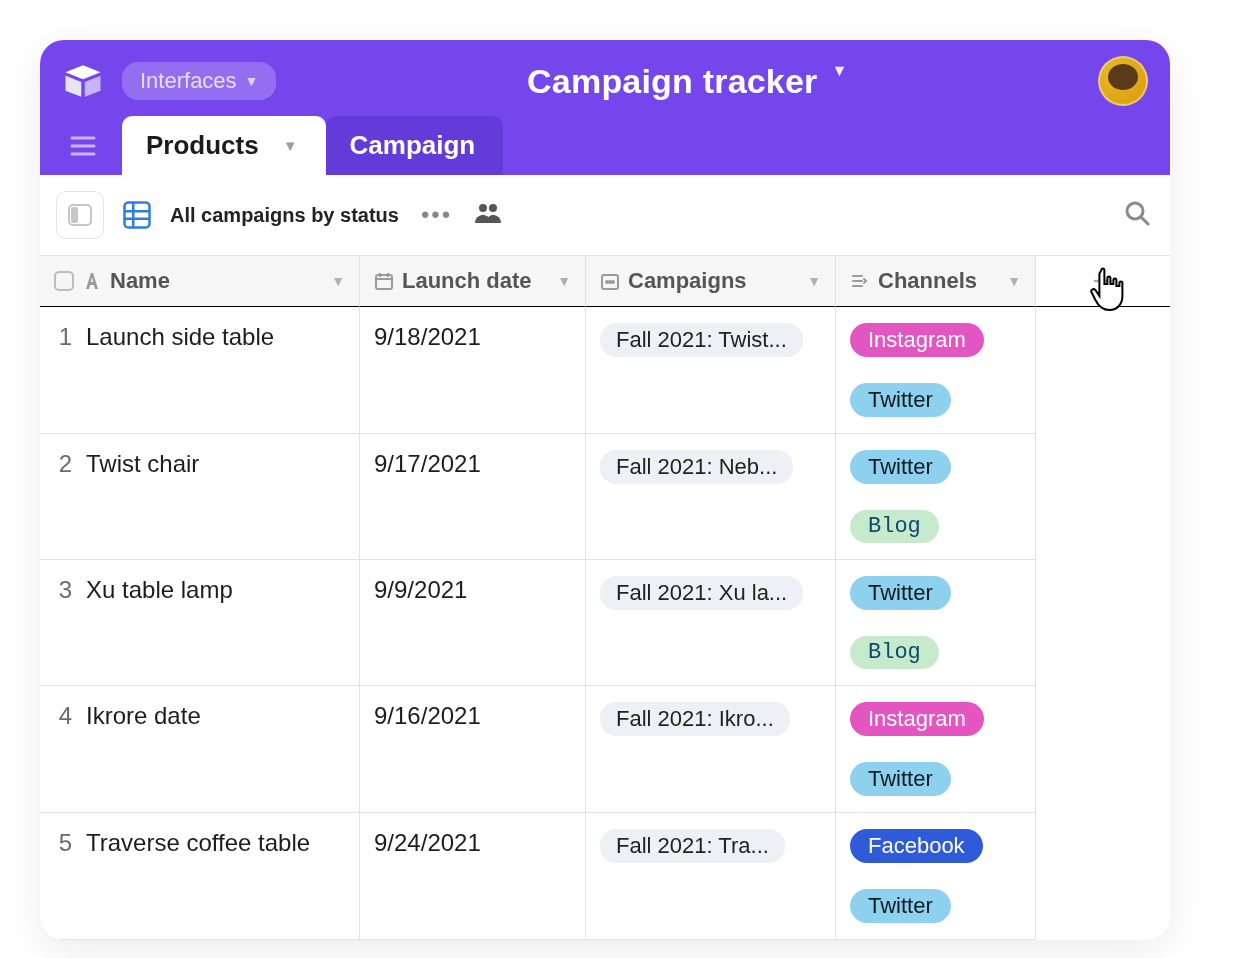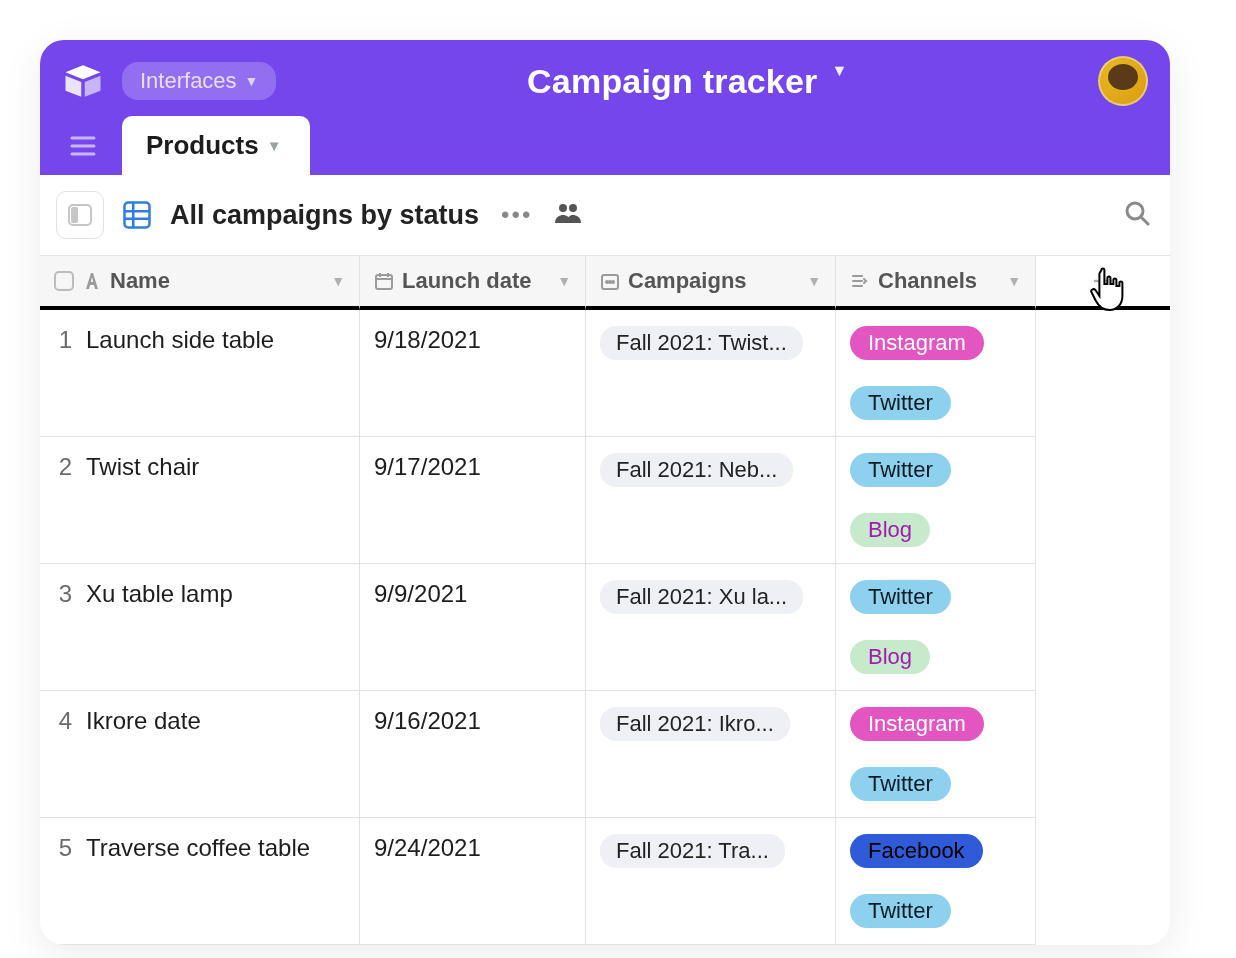--- a/index.html
+++ b/index.html
@@ -71,52 +71,52 @@
   .hamburger{
     width:42px;height:42px;border-radius:8px;
     display:flex;align-items:center;justify-content:center;
     color:#c9b7f9;font-size:28px;margin-right:18px;margin-bottom:8px;
     cursor:pointer;
   }
   .tab{
     padding:14px 28px 14px 24px;
     font-size:26px;font-weight:600;
     border-radius:10px 10px 0 0;
-    display:flex;align-items:center;gap:8px;
+    display:flex;align-items:center;gap:24px;
     cursor:pointer;
   }
   .tab.active{ background:#fff;color:#1c1c1c;}
   .tab.inactive{ background:#623bd9;color:#fff;}
   .tab .caret{font-size:15px;color:#9aa0a6;}
   
   .toolbar{
     display:flex;align-items:center;gap:18px;
     padding:16px 20px 16px 16px;
     border-bottom:1px solid #e5e5e5;
   }
   .panel-btn{
     width:48px;height:48px;border:1px solid #e2e2e2;border-radius:10px;
     display:flex;align-items:center;justify-content:center;color:#b5b5b5;
     cursor:pointer;
   }
   .view-icon{
     width:30px;height:30px;color:#2f7de1;
   }
-  .view-name{font-size:27px;font-weight:600;color:#222;}
+  .view-name{font-size:20px;font-weight:600;color:#222;}
   .more-btn{font-size:24px;color:#888;letter-spacing:2px;cursor:pointer;padding:0 4px;}
   .people-btn{color:#666;cursor:pointer;}
   .toolbar-spacer{flex:1;}
   .search-btn{color:#8a8a8a;cursor:pointer;}
   
   .grid{
     display:grid;
     grid-template-columns: 320px 226px 250px 200px 1fr;
   }
   .col-head{
-    background:#f6f6f6;border-bottom:4px solid #000000;border-right:1px solid #e2e2e2;
+    background:#f6f6f6;border-bottom:1px solid #000000;border-right:1px solid #e2e2e2;
     padding:12px 14px;display:flex;align-items:center;gap:8px;
     font-size:22px;font-weight:600;color:#555;
     cursor:pointer;
   }
   .col-head .col-caret{margin-left:auto;color:#b0b0b0;font-size:14px;}
   .col-head.last{border-right:none;background:#fff;justify-content:center;color:#aaa;position:relative;}
   .header-checkbox{
     width:20px;height:20px;border:2px solid #bcbcbc;border-radius:5px;
   }
   .field-ico{color:#9a9a9a;display:inline-flex;}
@@ -131,22 +131,22 @@
     display:inline-block;border-radius:16px;padding:4px 16px;font-size:22px;
     background:#eef0f5;color:#222;white-space:nowrap;overflow:hidden;text-overflow:ellipsis;
     max-width:100%;
   }
   .chips-wrap{display:flex;flex-direction:column;gap:26px;align-items:flex-start;}
   .chip{
     border-radius:18px;padding:4px 18px;font-size:22px;font-weight:500;
   }
   .chip.instagram{background:#e356c1;color:#fff;}
   .chip.twitter{background:#8ed1ee;color:#0b1b24;}
-  .chip.blog{background:#c7eacc;color:#a21caf;}
-  .chip.facebook{background:#2f5bd8;color:#000000;}
+  .chip.blog{background:#c7eacc;color:#0c4a6e;font-family:Liberation Mono, monospace;}
+  .chip.facebook{background:#2f5bd8;color:#ffffff;}
   
   .cursor-hand{
     position:absolute;top:8px;left:50%;transform:translateX(-40%);
     pointer-events:none;
   }
   
   .grid .add-col-cell{border-right:none;background:#fff;}
 </style>
 </head>
 <body>
@@ -182,20 +182,23 @@
               <line x1="2" y1="3" x2="24" y2="3"></line>
               <line x1="2" y1="11" x2="24" y2="11"></line>
               <line x1="2" y1="19" x2="24" y2="19"></line>
             </g>
           </svg>
       </div>
       <div class="tab active">
         <span>Products</span>
         <span class="caret">▼</span>
       </div>
+      <div class="tab inactive">
+        <span>Campaign</span>
+      </div>
     </div>
   </div>
 
   <div class="toolbar">
     <div class="panel-btn">
       <svg width="24" height="22" viewBox="0 0 24 22">
           <rect x="1" y="1" width="22" height="20" rx="4" fill="none" stroke="#c6c6c6" stroke-width="2"></rect>
           <rect x="3" y="3" width="7" height="16" rx="2" fill="#c6c6c6"></rect>
         </svg>
     </div>

